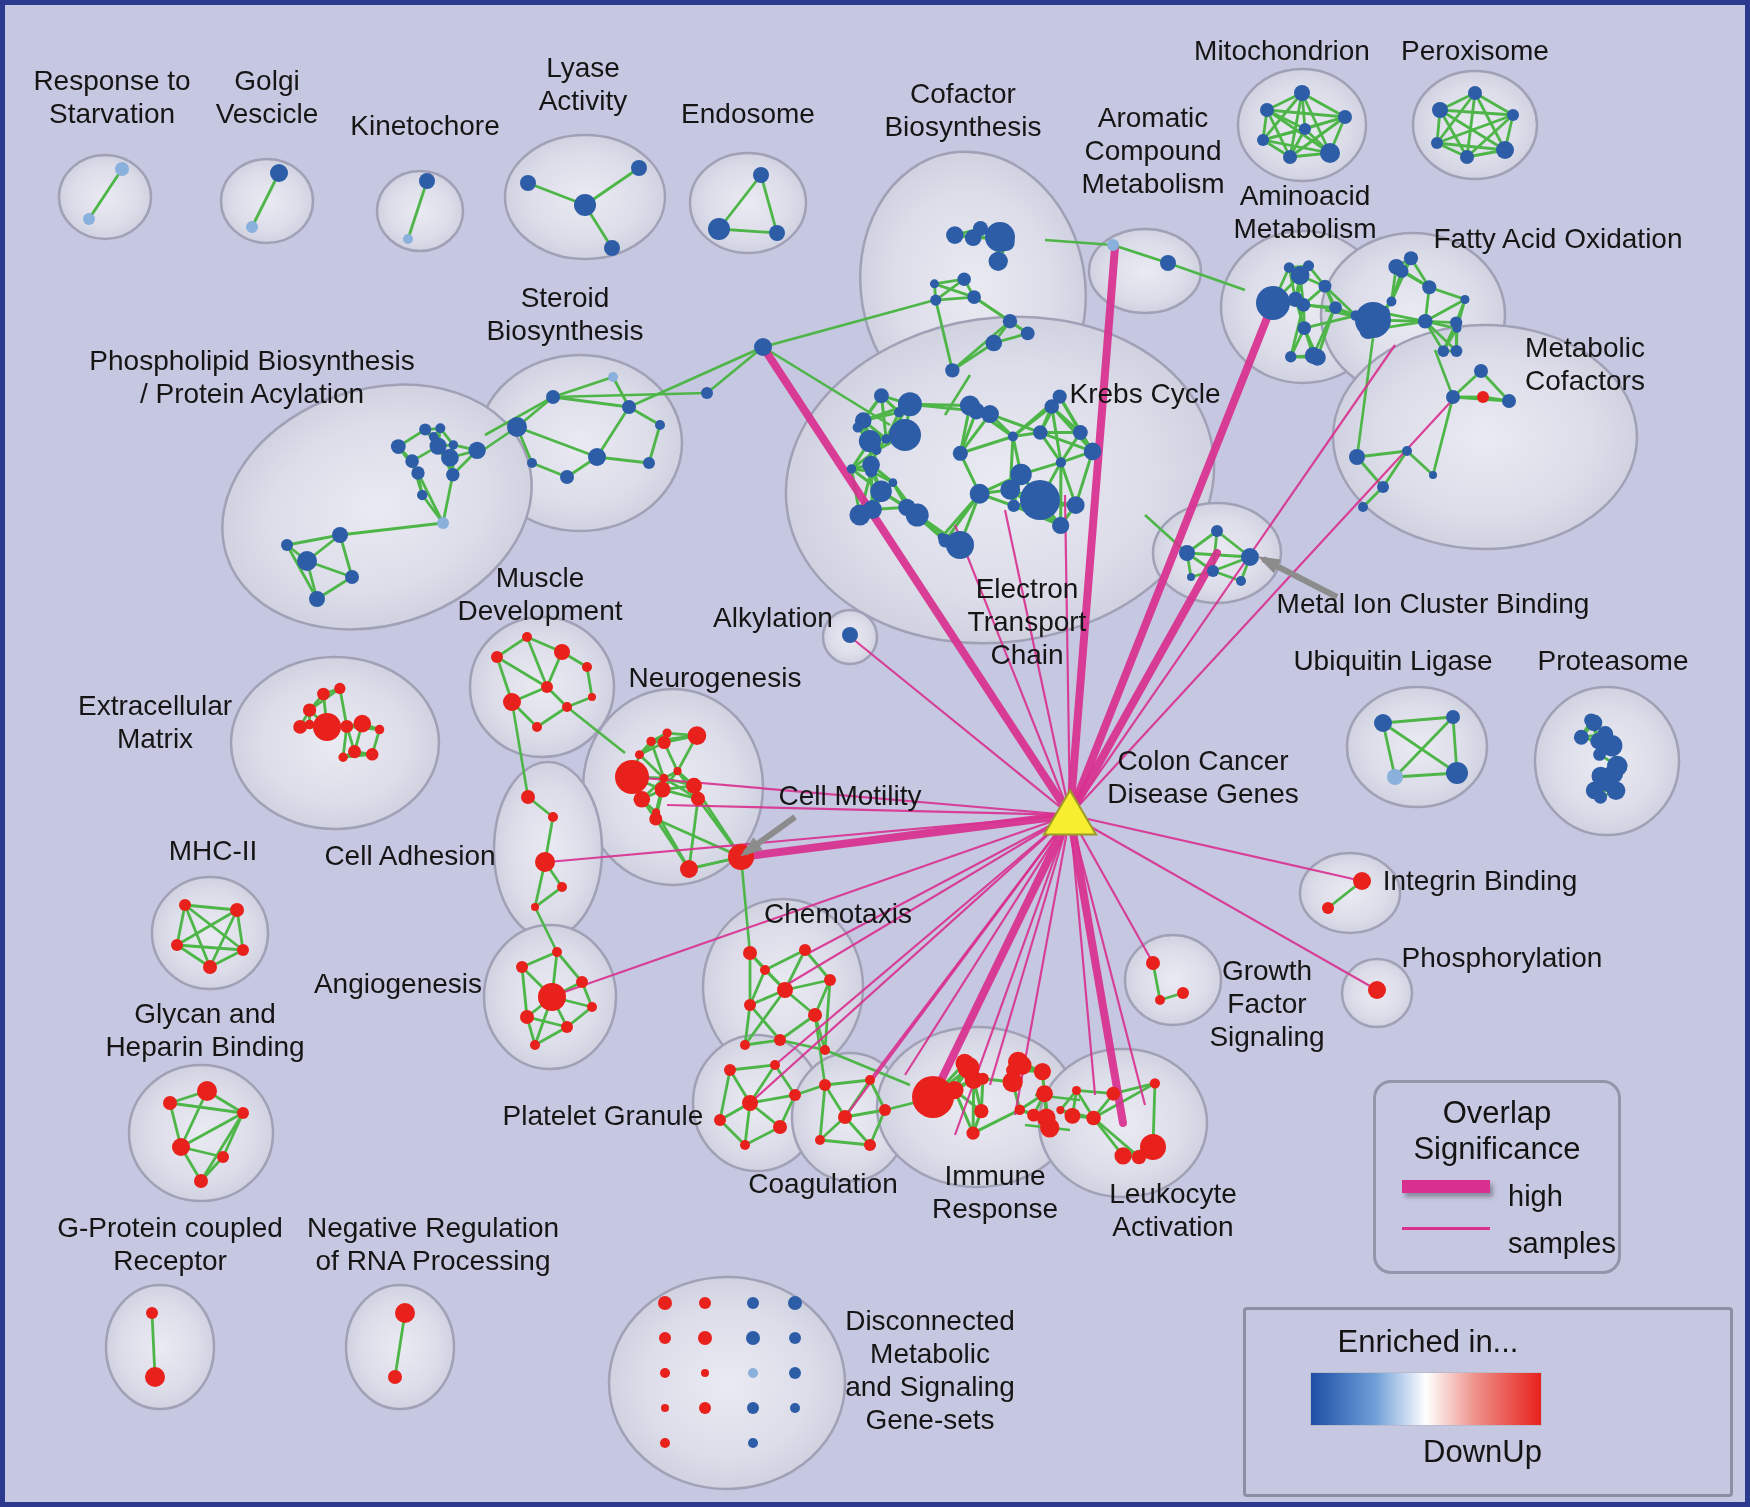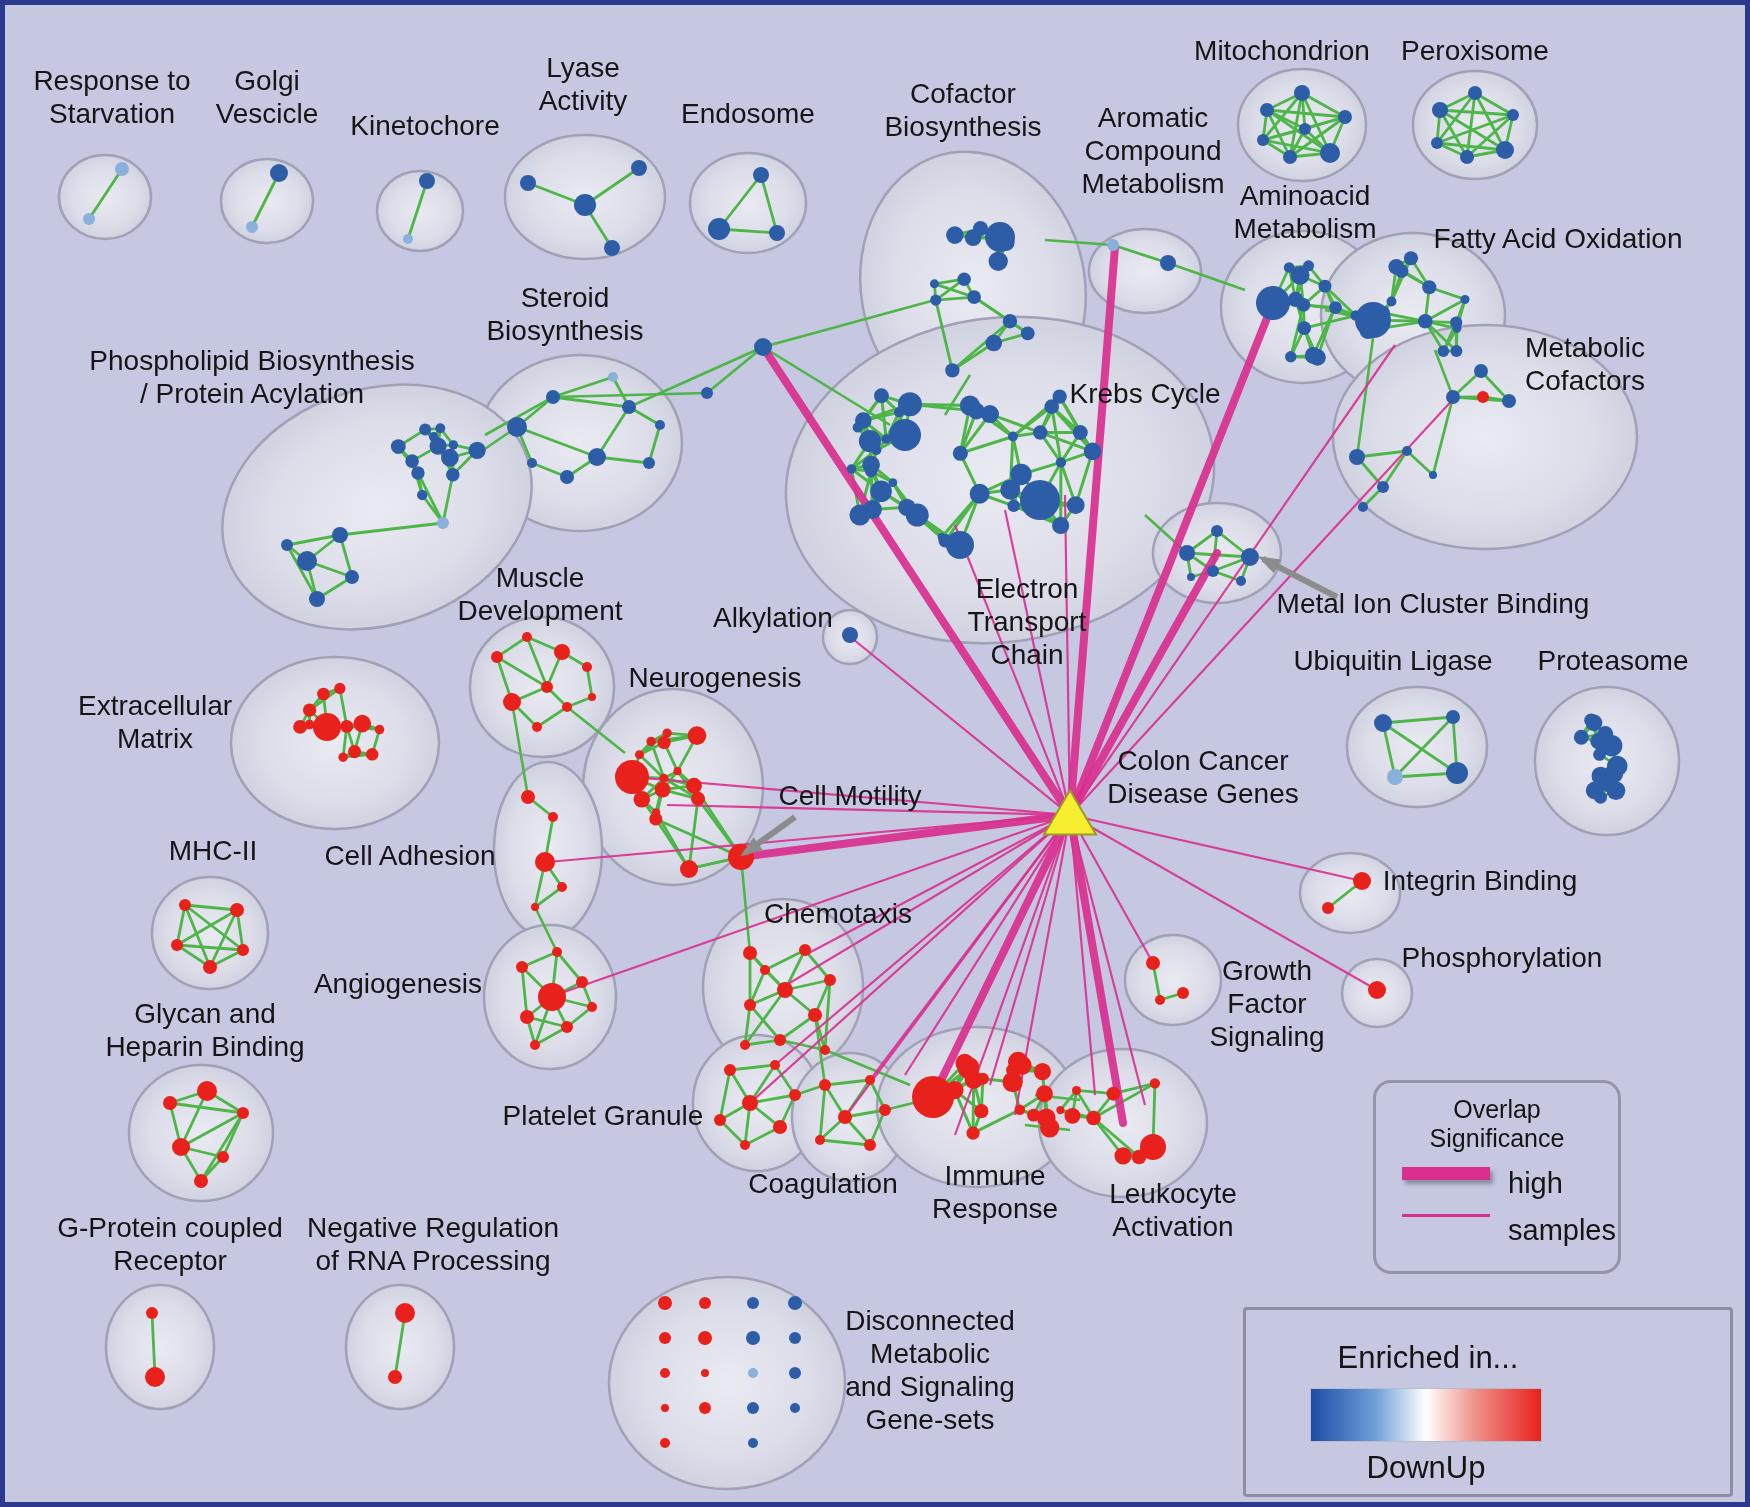--- a/index.html
+++ b/index.html
@@ -9,37 +9,37 @@
     font-family:"Liberation Sans",sans-serif;color:#141414;
   }
   svg#net{position:absolute;left:0;top:0;}
   .clabel{font-family:"Liberation Sans",sans-serif;font-size:28px;fill:#151515;}
   .legend{position:absolute;box-sizing:border-box;}
   .legend-overlap{
     left:1368px;top:1075px;width:248px;height:194px;
     border:3px solid #9495aa;border-radius:18px;
   }
   .legend-overlap .legend-title{
-    font-size:25px;text-align:center;margin:12px auto 6px;width:200px;line-height:1.15;
+    font-size:31px;text-align:center;margin:12px auto 6px;width:200px;line-height:1.15;
   }
   .legend-row{display:flex;align-items:flex-start;gap:18px;margin:14px 0 0 26px;font-size:29px;}
   .line-high{width:88px;height:13px;background:#d93090;box-shadow:3px 4px 4px rgba(90,90,105,.55);flex:0 0 auto;}
   .line-moderate{width:88px;height:3px;background:#d93090;flex:0 0 auto;}
   .legend-enriched{
     left:1238px;top:1302px;width:490px;height:190px;
     border:3px solid #8d8ea3;border-radius:4px;
   }
-  .legend-enriched .legend-title{font-size:31px;text-align:center;margin-top:30px;margin-left:22px;width:320px;}
+  .legend-enriched .legend-title{font-size:31px;text-align:center;margin-top:14px;margin-left:22px;width:320px;}
   .enriched-body{display:flex;align-items:flex-start;margin-top:12px;}
   .gradient-col{margin-left:64px;width:232px;flex:0 0 auto;}
   .gradient-bar{
     height:52px;border:1px solid #b9bacb;
     background:linear-gradient(to right,#1d4ea5,#6f9fd8 28%,#ffffff 50%,#ee8f88 72%,#e8211c);
   }
-  .gradient-labels{display:flex;justify-content:center;font-size:31px;margin-top:8px;}
+  .gradient-labels{display:flex;justify-content:flex-end;font-size:31px;margin-top:8px;}
   .enriched-caption{font-size:29px;width:176px;text-align:center;margin-left:14px;margin-top:4px;line-height:1.18;}
 </style>
 </head>
 <body>
 
 <div class="figure">
 
   <svg id="net" width="1750" height="1507" viewBox="0 0 1750 1507">
     <defs>
       <radialGradient id="bubbleGrad">

